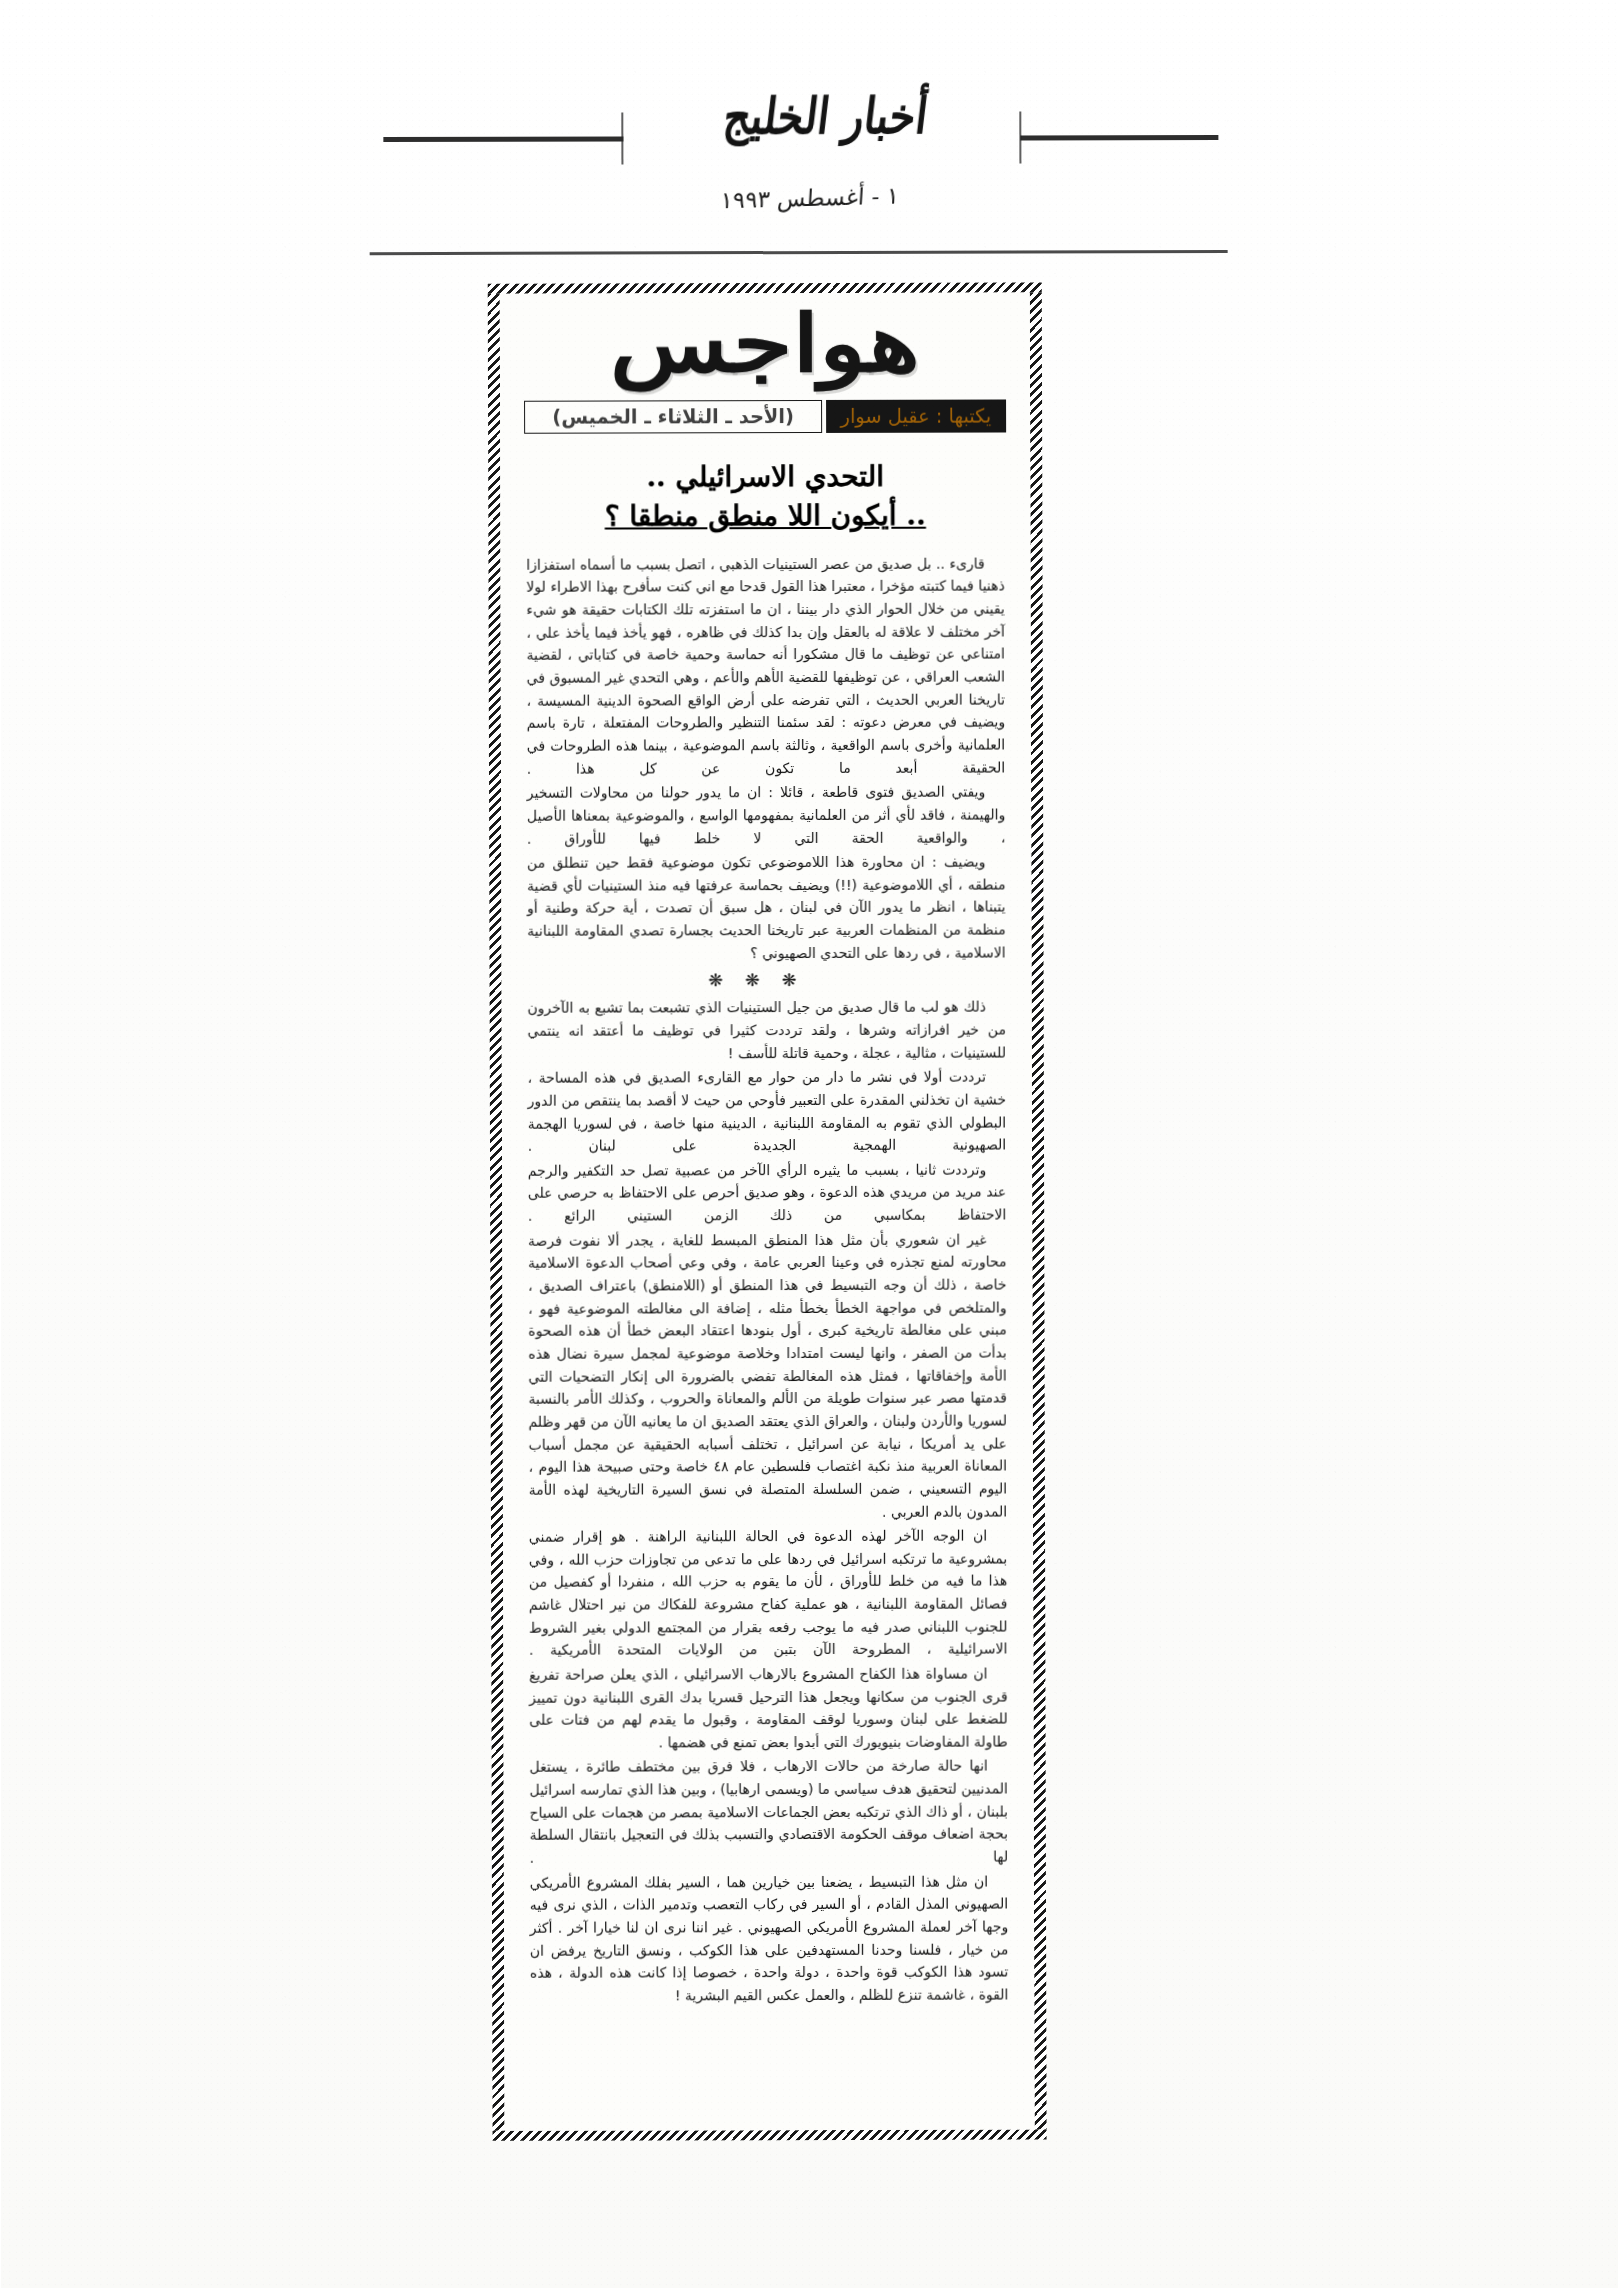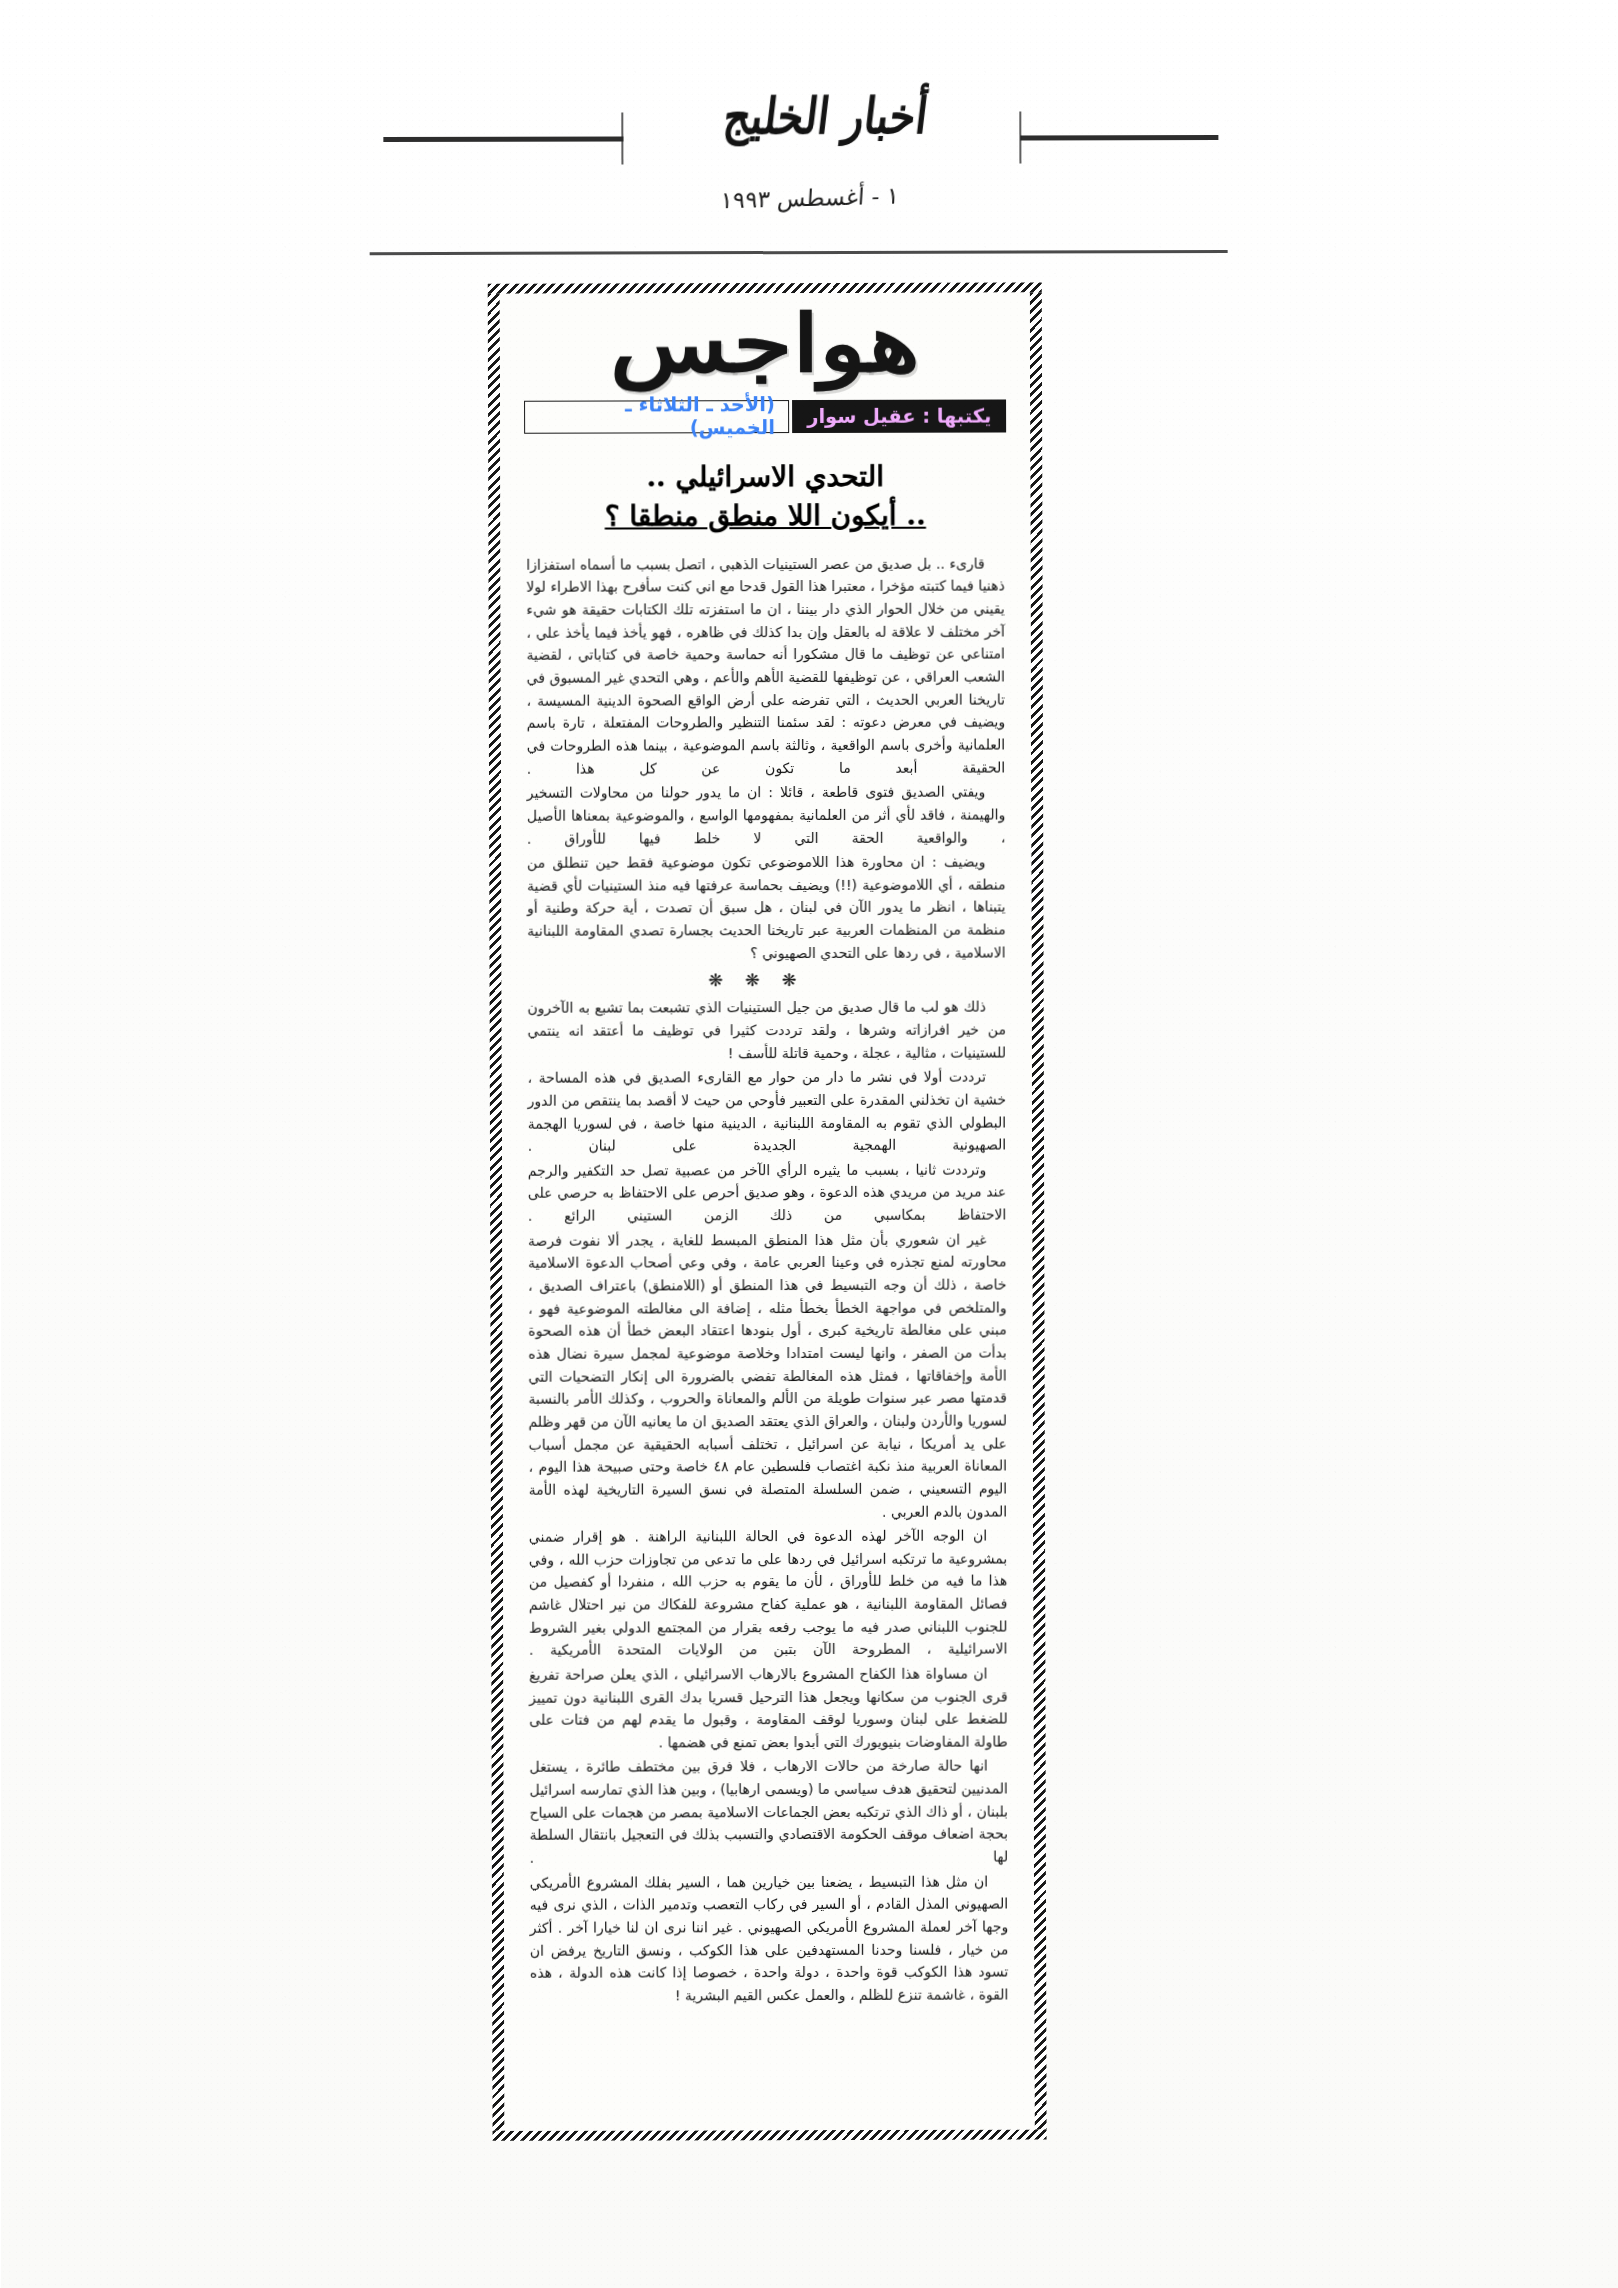--- a/index.html
+++ b/index.html
@@ -174,35 +174,35 @@
     display: flex;
     flex-direction: row;
     justify-content: center;
     align-items: stretch;
     gap: 3.7px;
     margin: 3.7px 13px 0 13px;
     height: 33px;
   }
   .byline-author {
     background: #161616;
-    color: #f0abfc;
+    color: #a16207;
     font-family: "DejaVu Sans", "Liberation Sans", sans-serif;
     font-size: 19.4px;
-    font-weight: 700;
+    font-weight: 400;
     display: flex;
     align-items: center;
     justify-content: center;
     padding: 0 14.8px;
     letter-spacing: 0;
     filter: blur(0.2px);
     flex: 0 0 auto;
   }
   .byline-days {
     border: 1.8px solid #161616;
-    color: #3b82f6;
+    color: #404040;
     font-family: "DejaVu Sans", "Liberation Sans", sans-serif;
     font-size: 19.4px;
     font-weight: 700;
     display: flex;
     align-items: center;
     justify-content: center;
     padding: 0 13px;
     flex: 1 1 auto;
     filter: blur(0.1px);
   }

